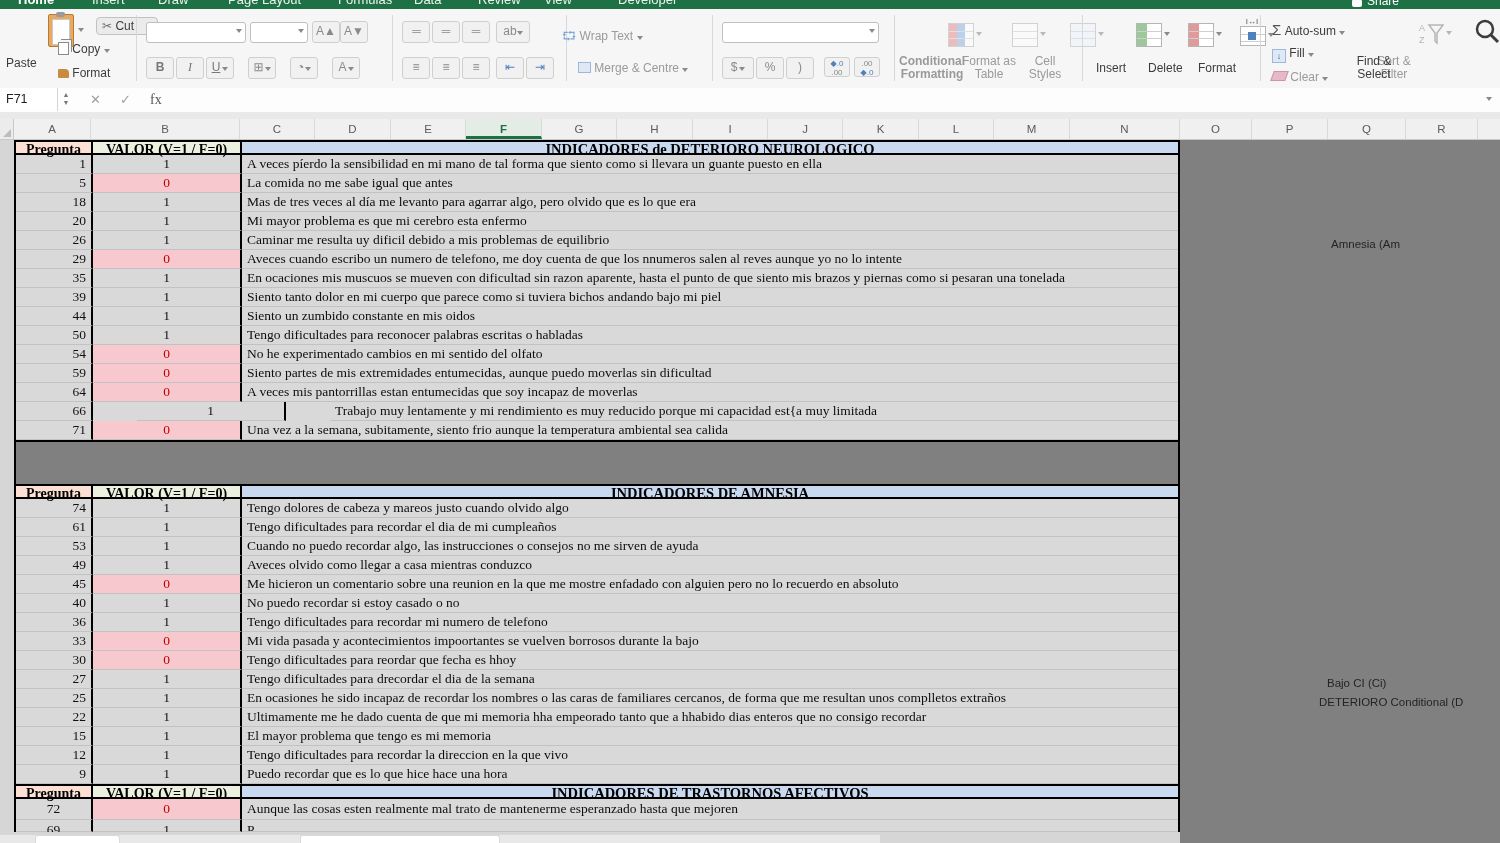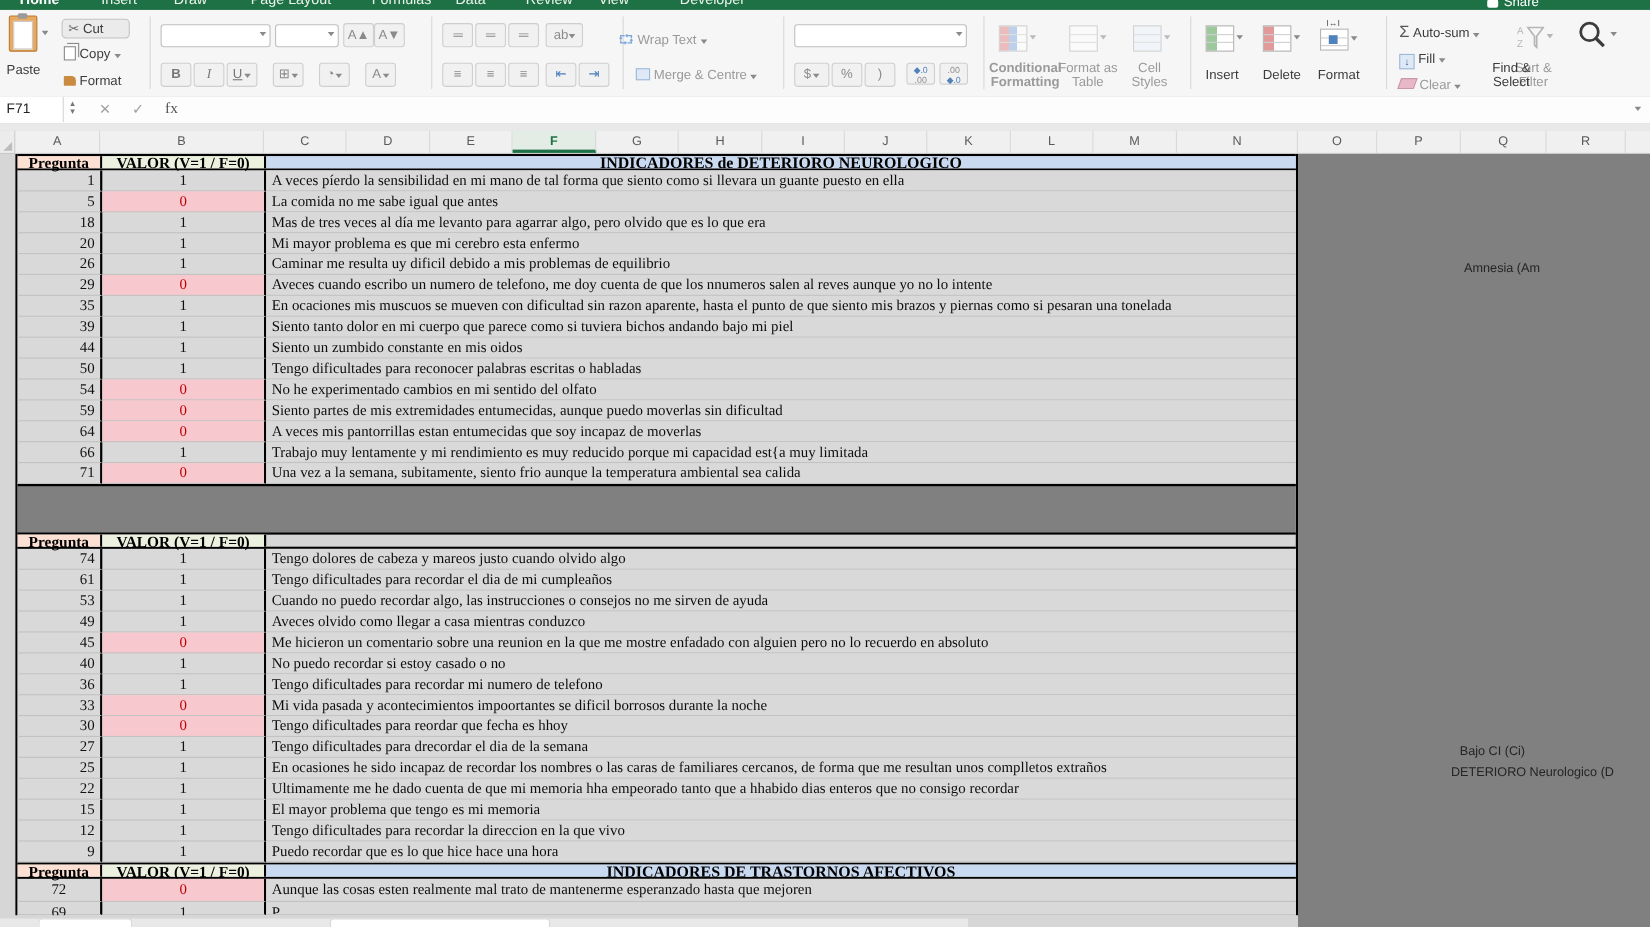--- a/index.html
+++ b/index.html
@@ -14,21 +14,21 @@
   
   #ribbon{position:absolute;left:0;top:9px;width:1500px;height:79px;background:#f6f6f6;border-bottom:1px solid #c9c9c9;overflow:hidden;}
   .vsep{position:absolute;top:6px;height:66px;width:1px;background:#d8d8d8;}
   .rlabel{position:absolute;font-size:12px;color:#3c3c3c;}
   .rlabel.dim{color:#9a9a9a;}
   .combo{position:absolute;height:19px;background:#fff;border:1px solid #bfbfbf;border-radius:3px;}
   .combo .dd{position:absolute;right:3px;top:6px;}
   .dd{width:0;height:0;border-left:3.5px solid transparent;border-right:3.5px solid transparent;border-top:4px solid #8a8a8a;display:inline-block;}
   .sqbtn{position:absolute;width:26px;height:20px;border:1px solid #cfcfcf;border-radius:3px;background:#f1f1f1;
          color:#8a8a8a;text-align:center;line-height:18px;font-size:12px;}
-  .iconbox{position:absolute;}
+  .iconbox{position:absolute;margin-left:40px;}
   .grid-ico{width:24px;height:22px;background:#fff;border:1px solid #b5b5b5;position:relative;}
   .grid-ico:before{content:"";position:absolute;left:0;right:0;top:7px;height:1px;background:#cfcfcf;}
   .grid-ico:after{content:"";position:absolute;left:0;right:0;top:14px;height:1px;background:#cfcfcf;}
   .two-line{line-height:13px;text-align:center;}
   .bigΣ{font-size:15px;color:#555;}
   
   .clip{position:absolute;width:24px;height:31px;background:#e8aa63;border:1px solid #b97a2f;border-radius:2px;}
   .clip:before{content:"";position:absolute;left:3px;top:4px;width:16px;height:24px;background:#fff;border:1px solid #c9c9c9;}
   .clip:after{content:"";position:absolute;left:7px;top:-3px;width:9px;height:5px;background:#9a9a9a;border-radius:2px;}
   
@@ -383,34 +383,35 @@
         <div class="trow drow" style="height: 19px; line-height: 18px;">
           <div class="c-a">59</div>
           <div class="c-b" style="background: rgb(247, 201, 206); color: rgb(192, 0, 0);">0</div>
           <div class="c-t">Siento partes de mis extremidades entumecidas, aunque puedo moverlas sin dificultad</div>
         </div>
         <div class="trow drow" style="height: 19px; line-height: 18px;">
           <div class="c-a">64</div>
           <div class="c-b" style="background: rgb(247, 201, 206); color: rgb(192, 0, 0);">0</div>
           <div class="c-t">A veces mis pantorrillas estan entumecidas que soy incapaz de moverlas</div>
         </div>
-        <div class="trow drow" style="height: 19px; line-height: 18px;">
+        <div class="trow drow" style="height: 19px; line-height: 18px; gap: 44px;">
           <div class="c-a">66</div>
           <div class="c-b">1</div>
           <div class="c-t">Trabajo muy lentamente y mi rendimiento es muy reducido porque mi capacidad est{a muy limitada</div>
         </div>
         <div class="trow drow" style="height: 19px; line-height: 18px;">
           <div class="c-a">71</div>
           <div class="c-b" style="background: rgb(247, 201, 206); color: rgb(192, 0, 0);">0</div>
           <div class="c-t">Una vez a la semana, subitamente, siento frio aunque la temperatura ambiental sea calida</div>
         </div>
         <div class="gapband" style="height: 42px; border-top: 2px solid rgb(0, 0, 0);"></div>
         <div class="trow hdr" style="height: 15px; line-height: 15px;">
           <div class="c-a" style="background: rgb(252, 224, 211);">Pregunta</div>
           <div class="c-b" style="background: rgb(235, 241, 222);">VALOR (V=1 / F=0)</div>
+          <div class="c-t" style="background: rgb(201, 217, 240);">INDICADORES DE AMNESIA</div>
         </div>
         <div class="trow drow" style="height: 19px; line-height: 18px;">
           <div class="c-a">74</div>
           <div class="c-b">1</div>
           <div class="c-t">Tengo dolores de cabeza y mareos justo cuando olvido algo</div>
         </div>
         <div class="trow drow" style="height: 19px; line-height: 18px;">
           <div class="c-a">61</div>
           <div class="c-b">1</div>
           <div class="c-t">Tengo dificultades para recordar el dia de mi cumpleaños</div>
@@ -436,21 +437,21 @@
           <div class="c-t">No puedo recordar si estoy casado o no</div>
         </div>
         <div class="trow drow" style="height: 19px; line-height: 18px;">
           <div class="c-a">36</div>
           <div class="c-b">1</div>
           <div class="c-t">Tengo dificultades para recordar mi numero de telefono</div>
         </div>
         <div class="trow drow" style="height: 19px; line-height: 18px;">
           <div class="c-a">33</div>
           <div class="c-b" style="background: rgb(247, 201, 206); color: rgb(192, 0, 0);">0</div>
-          <div class="c-t">Mi vida pasada y acontecimientos impoortantes se dificil borrosos durante la noche</div>
+          <div class="c-t">Mi vida pasada y acontecimientos impoortantes se vuelven borrosos durante la bajo</div>
         </div>
         <div class="trow drow" style="height: 19px; line-height: 18px;">
           <div class="c-a">30</div>
           <div class="c-b" style="background: rgb(247, 201, 206); color: rgb(192, 0, 0);">0</div>
           <div class="c-t">Tengo dificultades para reordar que fecha es hhoy</div>
         </div>
         <div class="trow drow" style="height: 19px; line-height: 18px;">
           <div class="c-a">27</div>
           <div class="c-b">1</div>
           <div class="c-t">Tengo dificultades para drecordar el dia de la semana</div>
@@ -496,16 +497,16 @@
           <div class="c-t">P</div>
         </div>
       </div>
     <div id="darkpanel"></div>
     <div id="peekstrip">
       <div class="peek" style="left:35px;width:85px;"></div>
       <div class="peek" style="left:300px;width:200px;"></div>
     </div>
   <div class="annot" style="left: 1331px; top: 98px;">Amnesia (Am</div>
       <div class="annot" style="left: 1327px; top: 537px;">Bajo CI (Ci)</div>
-      <div class="annot" style="left: 1319px; top: 556px;">DETERIORO Neurologico (D</div>
+      <div class="annot" style="left: 1319px; top: 556px;">DETERIORO Conditional (D</div>
     </div>
 
 </div>
 
 </body></html>

